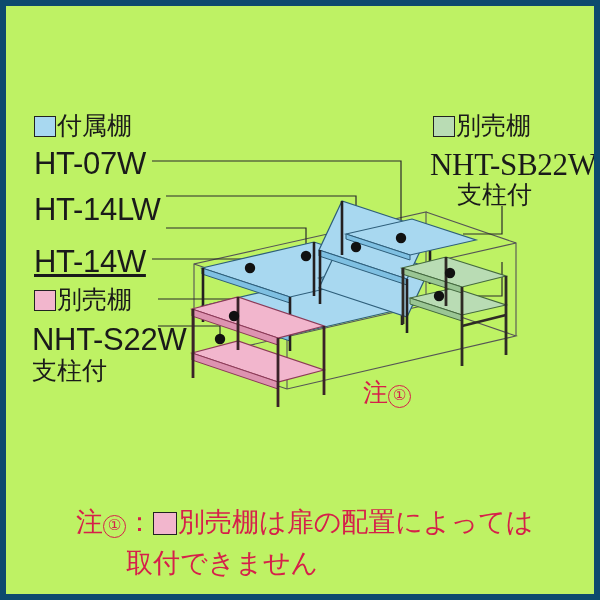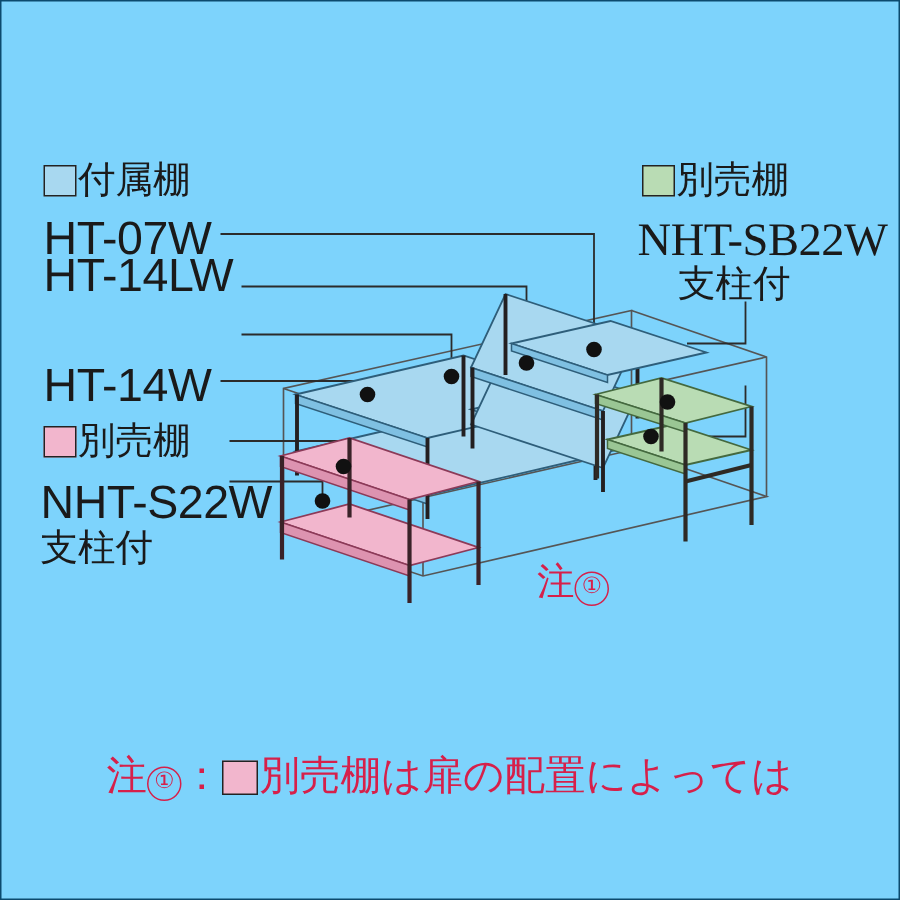--- a/index.html
+++ b/index.html
@@ -5,22 +5,22 @@
 <style>
   html, body {
     margin: 0;
     padding: 0;
     background: #ffffff;
   }
   #page {
     position: relative;
     width: 600px;
     height: 600px;
-    background: #7dd3fc;
-    border: 1px solid #0c4a6e;
+    background: #bef264;
+    border: 6px solid #0c4a6e;
     box-sizing: border-box;
     font-family: "Liberation Sans", "DejaVu Sans", sans-serif;
     overflow: hidden;
   }
   #diagram-svg {
     position: absolute;
     left: 0;
     top: 0;
     width: 600px;
     height: 600px;
@@ -183,24 +183,24 @@
     </g>
 
   </svg>
 
   <div class="lbl lbl-jp" style="left:28px; top:107px;">
     <span class="swatch" style="background:#a8d8f0;"></span><span>付属棚</span>
   </div>
 
   <div class="lbl" style="left:28px; top:142px;">HT-07W</div>
 
-  <div class="lbl" style="left:28px; top:167px;">HT-14LW</div>
-
-
-  <div class="lbl" style="left:28px; top:240px;">HT-14W</div>
+  <div class="lbl" style="left:28px; top:188px;">HT-14LW</div>
+
+
+  <div class="lbl" style="left:28px; top:240px;text-decoration:underline;">HT-14W</div>
 
   <div class="lbl lbl-jp" style="left:28px; top:281px;">
     <span class="swatch" style="background:#f2b6cd;"></span><span>別売棚</span>
   </div>
 
   <div class="lbl" style="left:26px; top:318px;">NHT-S22W</div>
 
   <div class="lbl lbl-jp" style="left:26px; top:352px;">支柱付</div>
 
   <div class="lbl lbl-jp" style="left:427px; top:107px;">
@@ -212,14 +212,15 @@
   <div class="lbl lbl-jp" style="left:451px; top:176px;">支柱付</div>
 
   <div id="note-marker-diagram" style="left:357px; top:370px;">
     <span>注</span><span class="circ">①</span>
   </div>
 
   <div id="footnote-line1" style="left:26px; top:503px;margin-left:44px;">
     <span>注</span><span class="circ">①</span><span>：</span><span class="swatch" style="background:#f2b6cd; width:24px; height:23px; vertical-align:-4px;"></span><span>別売棚は扉の配置によっては</span>
   </div>
 
+  <div id="footnote-line2" style="left:120px; top:544px;">取付できません</div>
 
 </div>
 
 </body></html>

